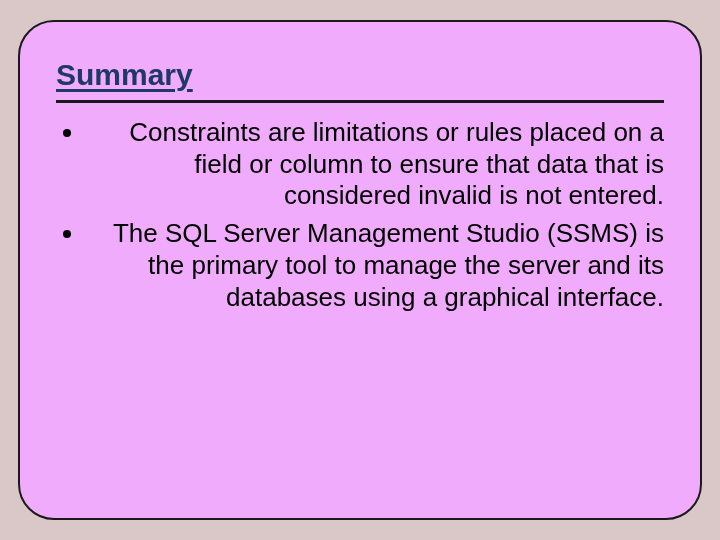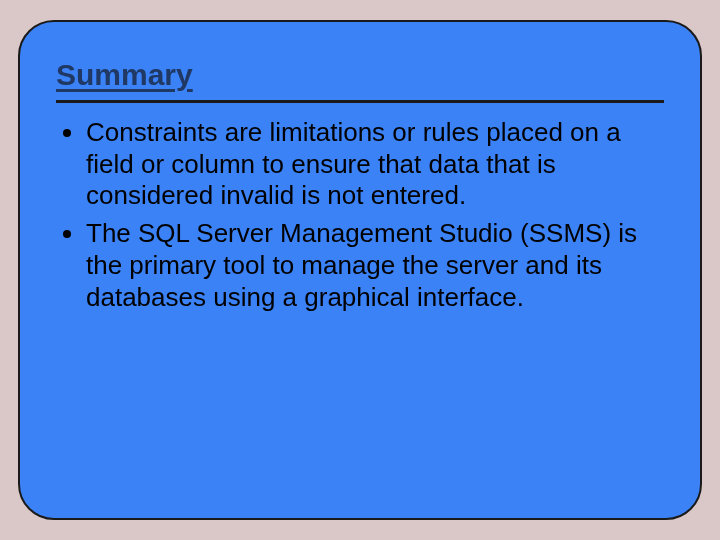--- a/index.html
+++ b/index.html
@@ -16,21 +16,21 @@
     background: #dac7c7;
     position: relative;
     box-sizing: border-box;
   }
   .card {
     position: absolute;
     top: 20px;
     left: 18px;
     right: 18px;
     bottom: 20px;
-    background: #3b82f6;
+    background: #f0abfc;
     border: 2px solid #1a1a1a;
     border-radius: 36px;
     box-sizing: border-box;
     padding: 36px 36px 36px 36px;
   }
   .title {
     font-size: 30px;
     font-weight: bold;
     color: #203864;
     text-decoration: underline;
@@ -40,20 +40,21 @@
   .hr {
     border: none;
     border-top: 3px solid #1a1a1a;
     margin: 6px 0 14px 0;
   }
   ul.bullets {
     margin: 0;
     padding: 0 0 0 30px;
     list-style: disc;
     color: #000;
+    text-align: right;
   }
   ul.bullets li {
     font-size: 26px;
     line-height: 1.22;
     margin: 0 0 6px 0;
     color: #000;
   }
 </style>
 </head>
 <body>

